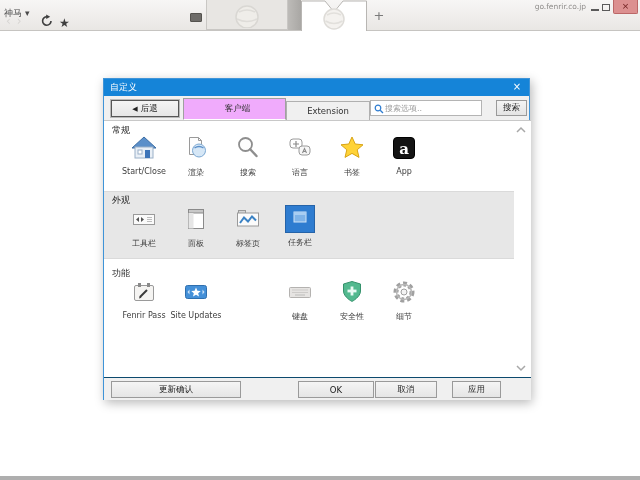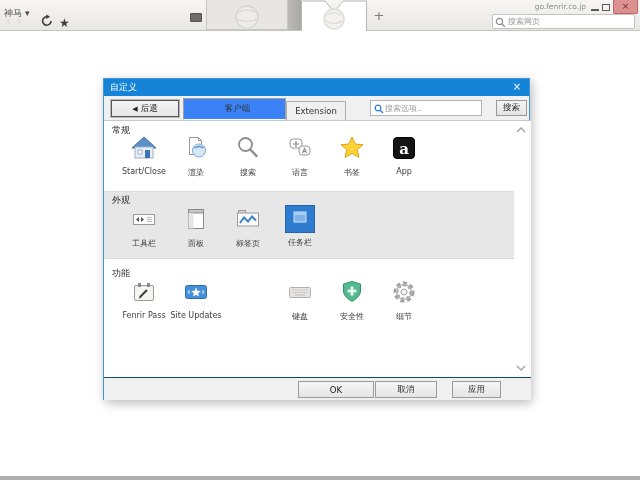--- a/index.html
+++ b/index.html
@@ -50,21 +50,21 @@
                font-size:10px; text-align:center; line-height:16px; }
   .dlg-toolbar { position:absolute; left:0; top:17px; width:100%; height:24px; }
   .back-btn { position:absolute; left:7px; top:4px; width:68px; height:17px;
               background:linear-gradient(#f4f4f4,#e6e6e6); border:1px solid #565656;
               box-shadow:0 0 0 1px #b9b9b9; font-size:8.5px; color:#222; font-family:inherit;
               display:flex; align-items:center; justify-content:center; gap:3px; }
   .back-arrow { font-size:7px; color:#222; }
   .dlg-tab { position:absolute; top:5px; height:19px; background:#f0f0f0;
              border:1px solid #b0b0b0; border-bottom:none; font-size:8.5px; color:#333;
              text-align:center; line-height:18px; }
-  .dlg-tab.active { top:2px; height:22px; background:#3b82f6; z-index:2;
+  .dlg-tab.active { top:2px; height:22px; background:#f0abfc; z-index:2;
                     border-color:#a0a0a0; border-bottom:1px solid #fff;padding-left:6px; }
   .dlg-search { position:absolute; left:266px; top:4px; width:112px; height:16px;
                 background:#fff; border:1px solid #b4b4b4; }
   .dlg-search input { position:absolute; left:14px; top:0; width:104px; height:14px; border:none; outline:none;
                       font-size:8px; color:#555; background:transparent; font-family:inherit; }
   .dlg-search input::placeholder { color:#9c9c9c; }
   .dlg-search-btn { position:absolute; left:392px; top:4px; width:31px; height:16px;
                     background:linear-gradient(#f4f4f4,#e4e4e4); border:1px solid #9a9a9a;
                     font-size:8.5px; color:#222; font-family:inherit; }
 
@@ -127,47 +127,40 @@
     </div>
     <div class="newtab-btn">+</div>
 
     <div class="win-title">go.fenrir.co.jp</div>
     <div class="win-min"></div>
     <div class="win-max"></div>
     <div class="win-close">
       <span>×</span>
     </div>
 
-    <div class="chrome-search">
-      <svg class="mag" width="11" height="11" viewBox="0 0 11 11">
-        <circle cx="4.4" cy="4.4" r="3.1" fill="none" stroke="#8e8e8e" stroke-width="1.2"></circle>
-        <line x1="6.8" y1="6.8" x2="9.8" y2="9.8" stroke="#8e8e8e" stroke-width="1.3"></line>
-      </svg>
-      <input type="text" placeholder="搜索网页" style="">
-    </div>
   </div>
 
   <div class="page"></div>
   <div class="bottom-strip"></div>
 
   <div class="dialog">
     <div class="dlg-title">
       <span>自定义</span>
       <span class="dlg-close">
         <span>×</span>
       </span>
     </div>
 
     <div class="dlg-toolbar">
       <button class="back-btn">
         <span class="back-arrow">◀</span>
         <span>后退</span>
       </button>
       <div class="dlg-tab active" style="left:79px;width:103px">客户端</div>
-      <div class="dlg-tab" style="left:182px;width:60px">Extension</div>
+      <div class="dlg-tab" style="left:182px;width:84px">Extension</div>
       <div class="dlg-search">
         <svg class="mag" style="left:3px;top:3px" width="10" height="10" viewBox="0 0 10 10">
           <circle cx="4" cy="4" r="2.8" fill="none" stroke="#2e7cd0" stroke-width="1.2"></circle>
           <line x1="6.2" y1="6.2" x2="9" y2="9" stroke="#2e7cd0" stroke-width="1.3"></line>
         </svg>
         <input type="text" placeholder="搜索选项.." style="">
       </div>
       <button class="dlg-search-btn">搜索</button>
     </div>
 
@@ -350,19 +343,20 @@
             <circle cx="14" cy="14" r="8" fill="none" stroke="#a0a0a0" stroke-width="5" stroke-dasharray="3.5 2.6"></circle>
             <circle cx="14" cy="14" r="7.5" fill="none" stroke="#b8b8b8" stroke-width="1.5"></circle>
             <circle cx="14" cy="14" r="3" fill="#f4f4f4" stroke="#a0a0a0"></circle>
           </svg>
         </span>
         <span class="lbl">细节</span>
       </div>
     </div>
 
     <div class="footer">
+      <button class="f-btn" style="left:7px;width:130px">更新确认</button>
       <button class="f-btn" style="left:194px;width:76px">OK</button>
       <button class="f-btn" style="left:271px;width:62px">取消</button>
       <button class="f-btn" style="left:348px;width:49px">应用</button>
     </div>
   </div>
 
 </div>
 
 </body></html>

